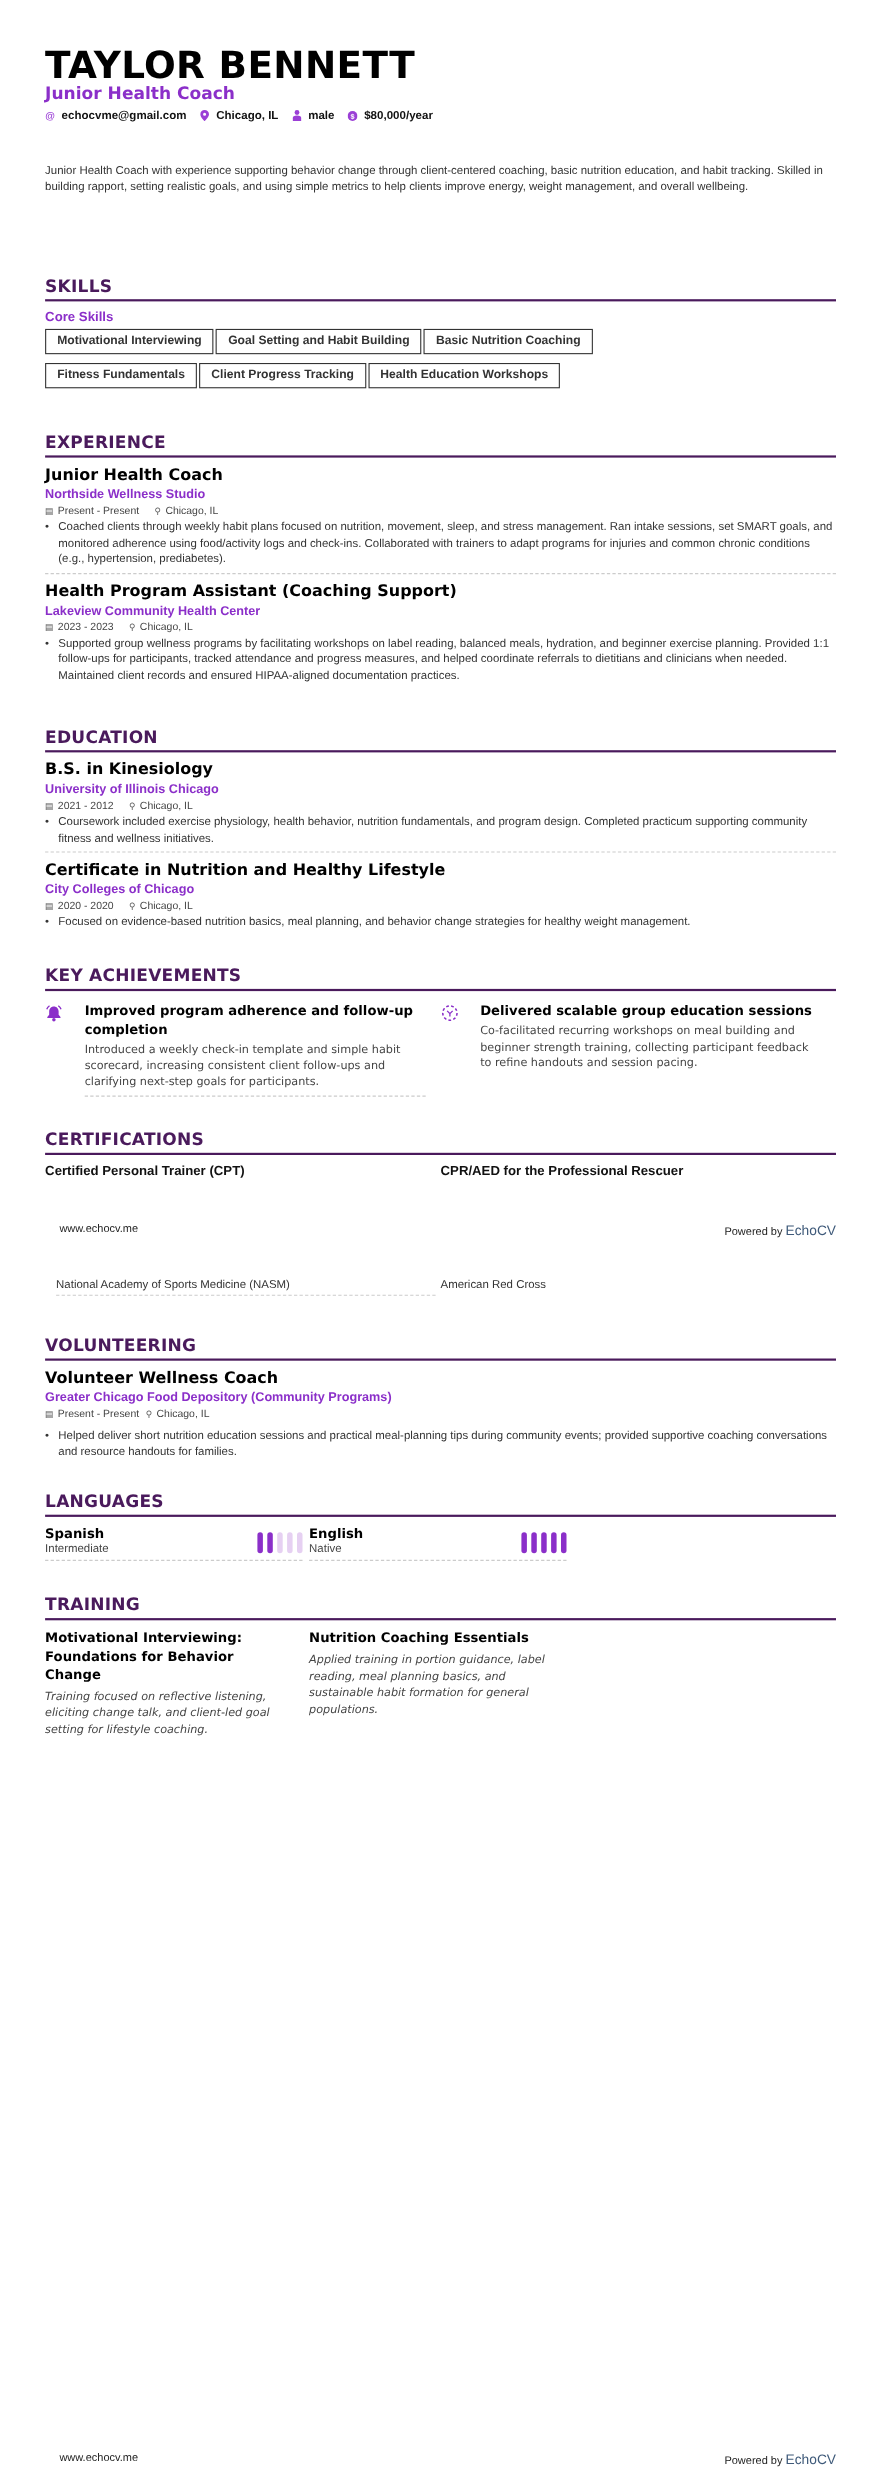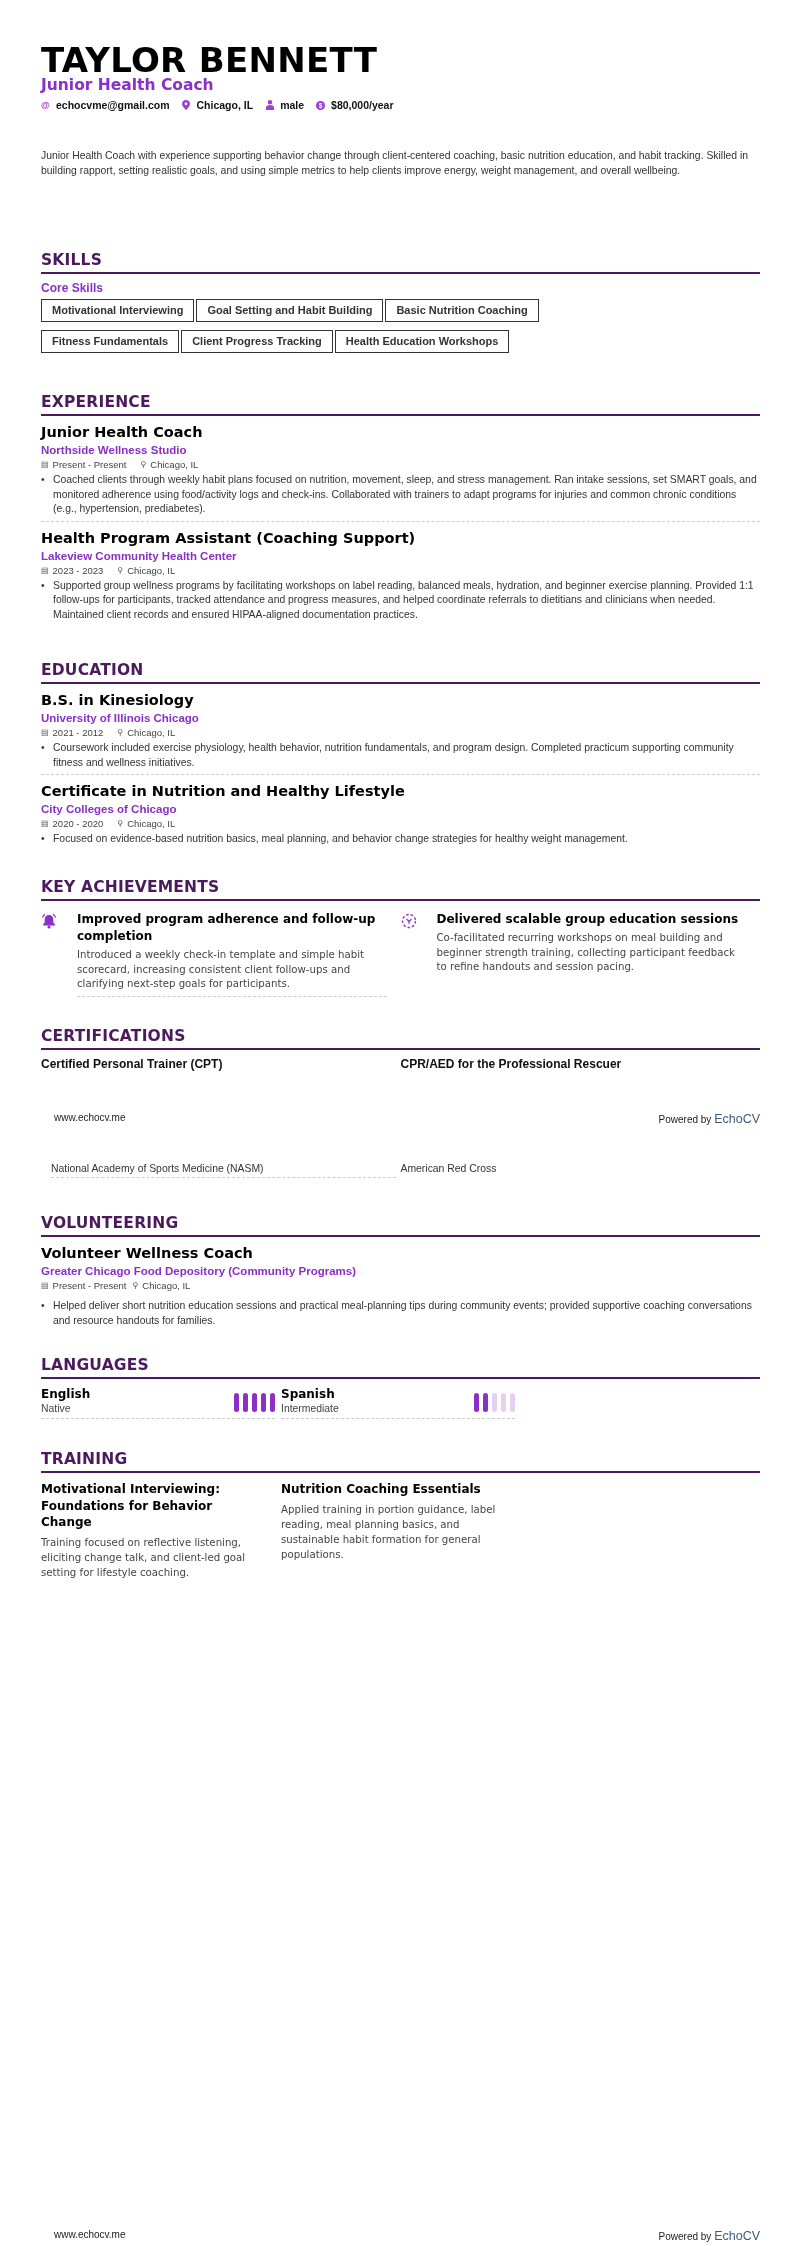--- a/index.html
+++ b/index.html
@@ -43,21 +43,21 @@
   .lang-grid { display: flex; margin-top: 8px; width: 480px; }
   .lang { width: 240px; display: flex; justify-content: space-between; border-bottom: 1px dashed #ccc; padding-bottom: 2px; margin-right: 6px; }
   .lang-name { font-family: "DejaVu Sans", sans-serif; font-weight: 700; font-size: 12px; color: #000; line-height: 15px; }
   .lang-level { font-size: 10.4px; color: #444; line-height: 14px; }
   .bars { display: flex; align-items: center; padding-top: 2px; }
   .bar { width: 5px; height: 19px; border-radius: 3px; margin-left: 4px; background: #8b2fc9; }
   .bar.off { background: #e6d0f2; }
   .train-grid { display: flex; margin-top: 8px; width: 480px; }
   .train { width: 240px; padding-right: 14px; }
   .train-title { font-family: "DejaVu Sans", sans-serif; font-weight: 700; font-size: 12px; color: #000; line-height: 16.5px; }
-  .train-desc { font-family: "DejaVu Sans", sans-serif; font-size: 10.2px; color: #444; line-height: 15px; margin-top: 4px; }
+  .train-desc { font-family: "DejaVu Sans", sans-serif; font-size: 10.2px; color: #444; line-height: 15px; margin-top: 4px; font-style: italic; }
 </style>
 </head>
 <body>
 
 <div class="page">
 
   <div class="name">TAYLOR BENNETT</div>
   <div class="title">Junior Health Coach</div>
   <div class="contacts">
     <div class="contact">
@@ -243,42 +243,42 @@
           <span>Helped deliver short nutrition education sessions and practical meal-planning tips during community events; provided supportive coaching conversations and resource handouts for families.</span>
         </div>
     </div>
   </div>
 
   <div class="section" style="top:1355px;">
     <div class="sec-head">LANGUAGES</div>
     <div class="lang-grid">
       <div class="lang">
         <div>
-          <div class="lang-name">English</div>
-          <div class="lang-level">Native</div>
-        </div>
-        <div class="bars">
-          <span class="bar"></span>
-            <span class="bar"></span>
-            <span class="bar"></span>
-            <span class="bar"></span>
-            <span class="bar"></span>
-        </div>
-      </div>
-      <div class="lang">
-        <div>
           <div class="lang-name">Spanish</div>
           <div class="lang-level">Intermediate</div>
         </div>
         <div class="bars">
           <span class="bar"></span>
             <span class="bar"></span>
             <span class="bar off"></span>
             <span class="bar off"></span>
             <span class="bar off"></span>
+        </div>
+      </div>
+      <div class="lang">
+        <div>
+          <div class="lang-name">English</div>
+          <div class="lang-level">Native</div>
+        </div>
+        <div class="bars">
+          <span class="bar"></span>
+            <span class="bar"></span>
+            <span class="bar"></span>
+            <span class="bar"></span>
+            <span class="bar"></span>
         </div>
       </div>
     </div>
   </div>
 
   <div class="section" style="top:1449px;">
     <div class="sec-head">TRAINING</div>
     <div class="train-grid">
       <div class="train">
         <div class="train-title">Motivational Interviewing: Foundations for Behavior Change</div>

